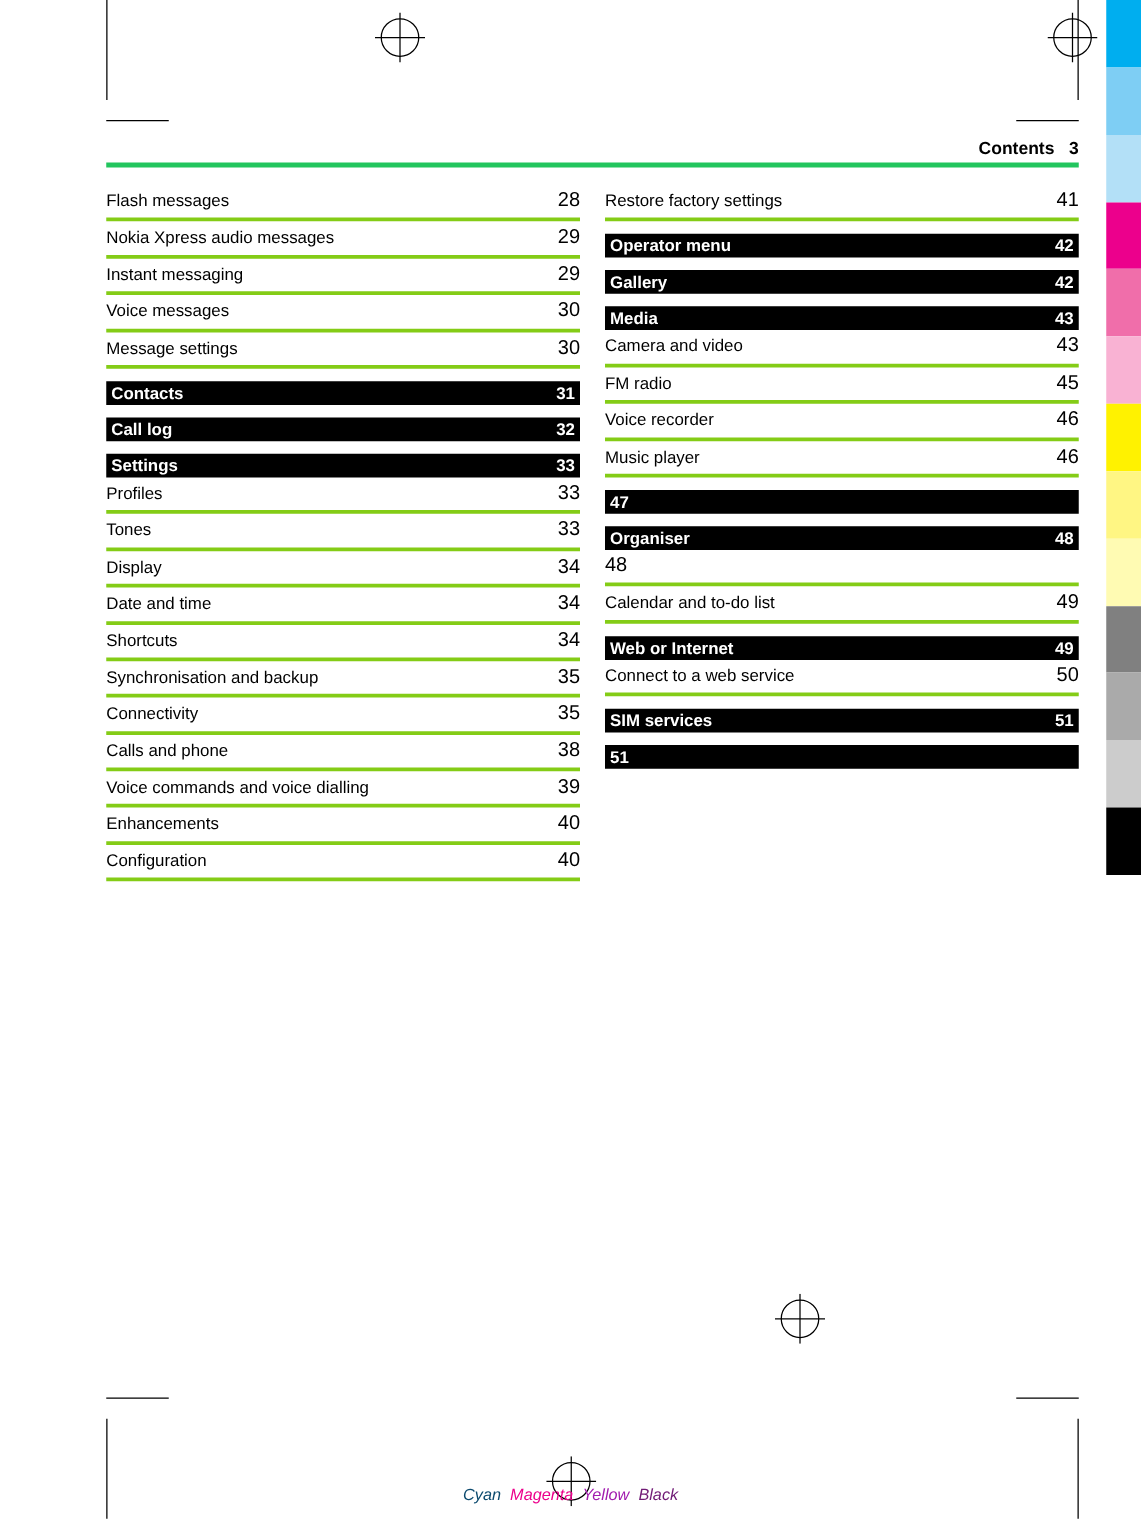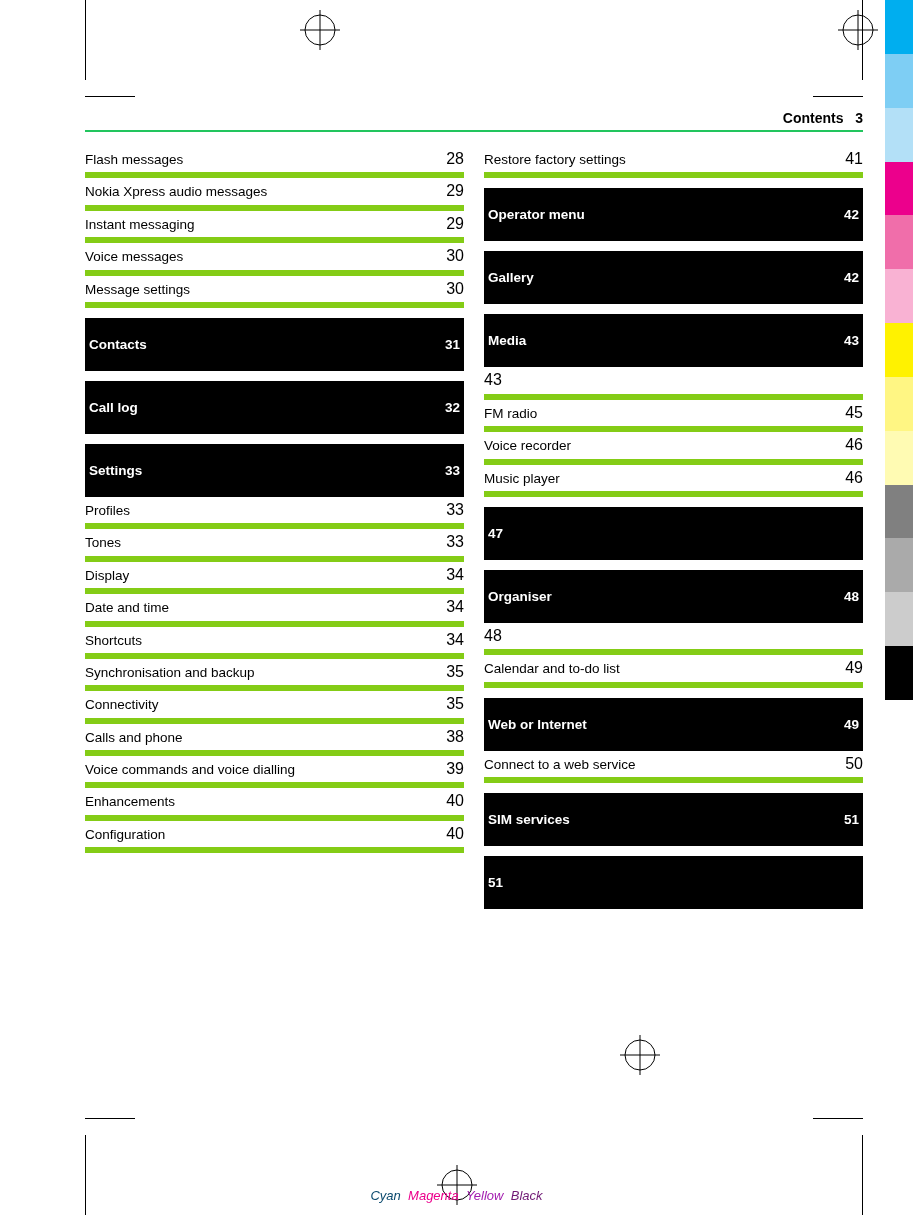--- a/index.html
+++ b/index.html
@@ -44,63 +44,63 @@
       position: absolute;
       top: 110px;
       left: 85px;
       right: 50px;
       bottom: 110px;
     }
 
     
     .page-header {
       text-align: right;
-      border-bottom: 2px solid #22c55e;
+      border-bottom: 4px solid #22c55e;
       padding-bottom: 4px;
       margin-bottom: 14px;
       font-weight: bold;
       font-size: 14px;
     }
 
     
     .toc-columns {
       display: flex;
       gap: 20px;
     }
     .toc-col {
       flex: 1;
     }
 
     
     .toc-row {
       display: flex;
       justify-content: space-between;
       align-items: baseline;
-      border-bottom: 6px solid #84cc16;
+      border-bottom: 3px solid #84cc16;
       padding: 2px 0;
       line-height: 1.4;
       font-size: 13.5px;
     }
     .toc-row .toc-label {
       flex: 1;
       padding-right: 6px;
     }
     .toc-row .toc-page {
       white-space: nowrap;
       font-size: 16px;
     }
 
     
     .toc-section-header {
       display: flex;
       justify-content: space-between;
       align-items: baseline;
       background: #000;
       color: #fff;
-      padding: 19px 4px;
+      padding: 2px 4px;
       margin-top: 4px;
       margin-bottom: 0;
       font-weight: bold;
       font-size: 13.5px;
     }
     .toc-section-header .toc-label {
       flex: 1;
       padding-right: 6px;
     }
     .toc-section-header .toc-page {
@@ -352,20 +352,21 @@
         <div class="toc-section-header">
           <span class="toc-label">Gallery</span>
           <span class="toc-page">42</span>
         </div>
         <div class="toc-spacer"></div>
         <div class="toc-section-header">
           <span class="toc-label">Media</span>
           <span class="toc-page">43</span>
         </div>
         <div class="toc-row">
+          <span class="toc-label">Camera and video</span>
           <span class="toc-page">43</span>
         </div>
         <div class="toc-row">
           <span class="toc-label">FM radio</span>
           <span class="toc-page">45</span>
         </div>
         <div class="toc-row">
           <span class="toc-label">Voice recorder</span>
           <span class="toc-page">46</span>
         </div>

